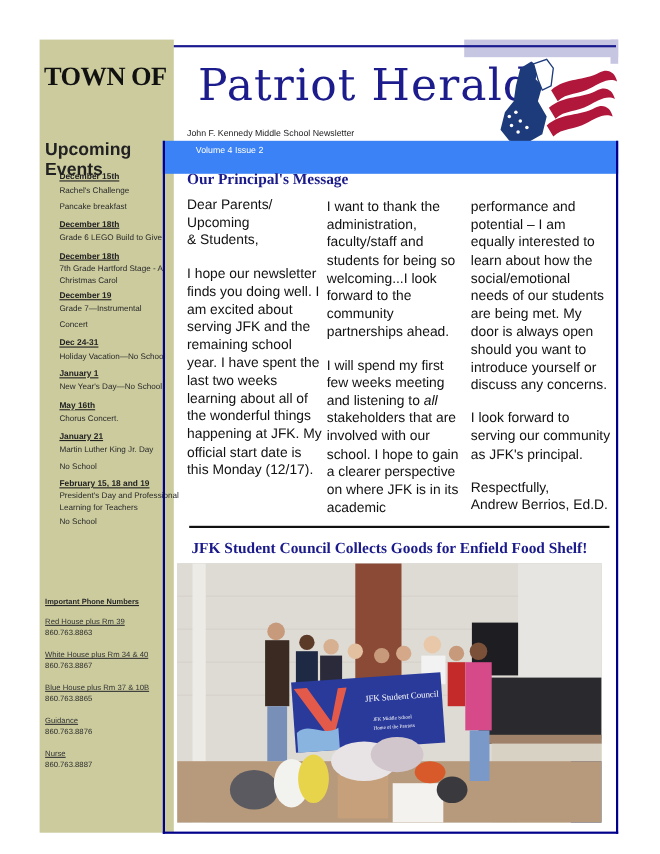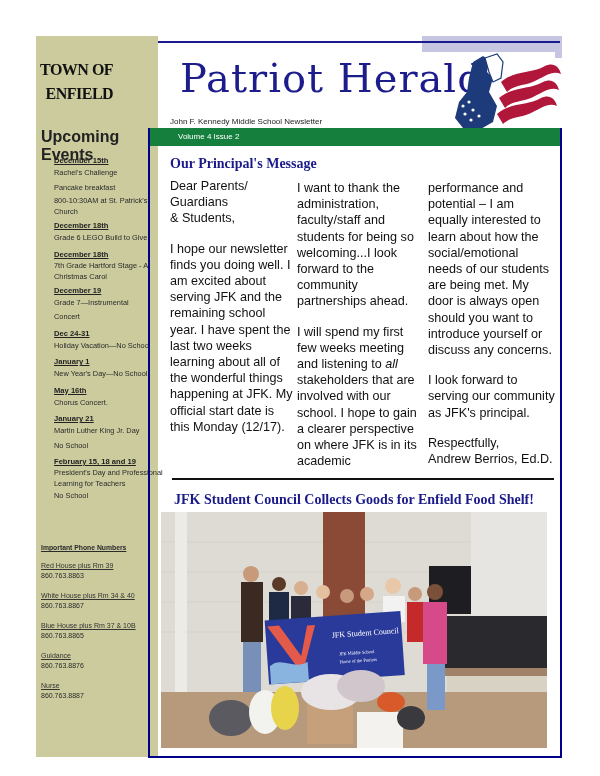--- a/index.html
+++ b/index.html
@@ -1,62 +1,60 @@
 <!DOCTYPE html>
 <html><head>
 <meta charset="utf-8">
 <style>
   html, body { margin:0; padding:0; }
   body { width:600px; height:776px; background:#ffffff; position:relative; overflow:hidden; font-family:"Liberation Sans", sans-serif; }
   .sidebar { position:absolute; left:36px; top:36px; width:122px; height:721px; background:#cbcb9e; }
-  .town { position:absolute; left:4px; top:22px; font-family:"Liberation Serif", serif; font-weight:bold; font-size:16px; line-height:24px; color:#111; letter-spacing:-0.5px;text-align:right; }
+  .town { position:absolute; left:4px; top:22px; font-family:"Liberation Serif", serif; font-weight:bold; font-size:24px; line-height:24px; color:#111; letter-spacing:-0.5px; }
   .upcoming { position:absolute; left:5px; top:92px; font-size:16px; font-weight:bold; color:#222; }
   .events { position:absolute; left:18px; top:116px; width:116px; font-size:7.4px; color:#2a2a2a; }
   .ev-date { font-weight:bold; text-decoration:underline; font-size:7.6px; color:#222; margin-top:3px; line-height:11px; }
   .ev-line { line-height:14.5px; }
   .ev-line.tight { line-height:11px; }
   .phones { position:absolute; left:5px; top:508px; width:116px; font-size:7px; color:#2a2a2a; }
   .phones .ph-head { font-weight:bold; text-decoration:underline; font-size:6.8px; margin-bottom:10px; }
   .phones .ph-item { margin-bottom:10px; }
   .phones .ph-name { text-decoration:underline; line-height:10px; color:#333; }
   .phones .ph-num { line-height:10px; }
 
   .topline { position:absolute; left:158px; top:41px; width:402px; height:2px; background:#1b1b8f; }
   .lavbox { position:absolute; left:422px; top:36px; width:140px; height:16px; background:#c6c6e2; }
   .lavbox2 { position:absolute; left:555px; top:36px; width:7px; height:22px; background:#c6c6e2; }
   .title { position:absolute; left:180px; top:55px; font-family:"DejaVu Serif", serif; font-size:40px; color:#1c1c8c; letter-spacing:1px; }
   .logo { position:absolute; left:453px; top:52px; width:110px; height:80px; }
   .subtitle { position:absolute; left:170px; top:117px; font-size:8px; color:#222; }
-  .band { position:absolute; left:148px; top:128px; width:414px; height:18px; background:#15803d; }
+  .band { position:absolute; left:148px; top:128px; width:414px; height:30px; background:#3b82f6; }
   .band span { position:absolute; left:30px; top:4px; font-size:8px; color:#fff; }
   .mainbox { position:absolute; left:148px; top:128px; width:410px; height:628px; border:2px solid #00008b; border-top:none; box-sizing:content-box; }
   .h-principal { position:absolute; left:170px; top:156px; font-family:"Liberation Serif", serif; font-weight:bold; font-size:14px; color:#1a1a8a;text-align:center; }
   .col { position:absolute; top:178px; font-size:12.6px; line-height:16.2px; color:#111; }
   .col p { margin:0 0 14px 0; }
   .col1 { left:170px; width:124px; }
   .col2 { left:297px; width:124px; top:180px; }
   .col3 { left:428px; width:128px; top:180px; }
   .divider { position:absolute; left:172px; top:478px; width:382px; height:1.5px; background:#111; }
   .h-food { position:absolute; left:174px; top:492px; font-family:"Liberation Serif", serif; font-weight:bold; font-size:14px; color:#1a1a8a; }
   .photo { position:absolute; left:161px; top:512px; width:386px; height:236px; overflow:hidden; background:#d9d6d0; }
 </style>
 </head>
 <body>
 
 <div class="sidebar">
   <div class="town">
     <div>TOWN OF</div>
-    <div>ENFIELD</div>
   </div>
   <div class="upcoming">Upcoming Events</div>
   <div class="events" id="events">
       <div class="ev-date">December 15th</div>
       <div class="ev-line">Rachel's Challenge</div>
       <div class="ev-line">Pancake breakfast</div>
-      <div class="ev-line tight">800-10:30AM at St. Patrick's Church</div>
       <div class="ev-date">December 18th</div>
       <div class="ev-line">Grade 6 LEGO Build to Give</div>
       <div class="ev-date">December 18th</div>
       <div class="ev-line tight">7th Grade Hartford Stage  - A Christmas Carol</div>
       <div class="ev-date">December 19</div>
       <div class="ev-line">Grade 7—Instrumental</div>
       <div class="ev-line">Concert</div>
       <div class="ev-date">Dec 24-31</div>
       <div class="ev-line">Holiday Vacation—No School</div>
       <div class="ev-date">January 1</div>
@@ -124,21 +122,21 @@
 <div class="band">
   <span>Volume 4 Issue 2</span>
 </div>
 <div class="mainbox"></div>
 
 <div class="h-principal">Our Principal's Message</div>
 
 <div class="col col1">
   <p>
     <span>Dear Parents/</span><br>
-    <span>Guardians</span><br>
+    <span>Upcoming</span><br>
     <span>&amp; Students,</span>
   </p>
   <p>I hope our newsletter finds you doing well. I am excited about serving JFK and the remaining school year. I have spent the last two weeks learning about all of the wonderful things happening at JFK. My official start date is this Monday (12/17).</p>
 </div>
 
 <div class="col col2">
   <p>I want to thank the administration, faculty/staff and students for being so welcoming...I look forward to the community partnerships ahead.</p>
   <p><span>I will spend my first few weeks meeting and listening to </span><em>all</em><span> stakeholders that are involved with our school. I hope to gain a clearer perspective on where JFK is in its academic</span></p>
 </div>
 

